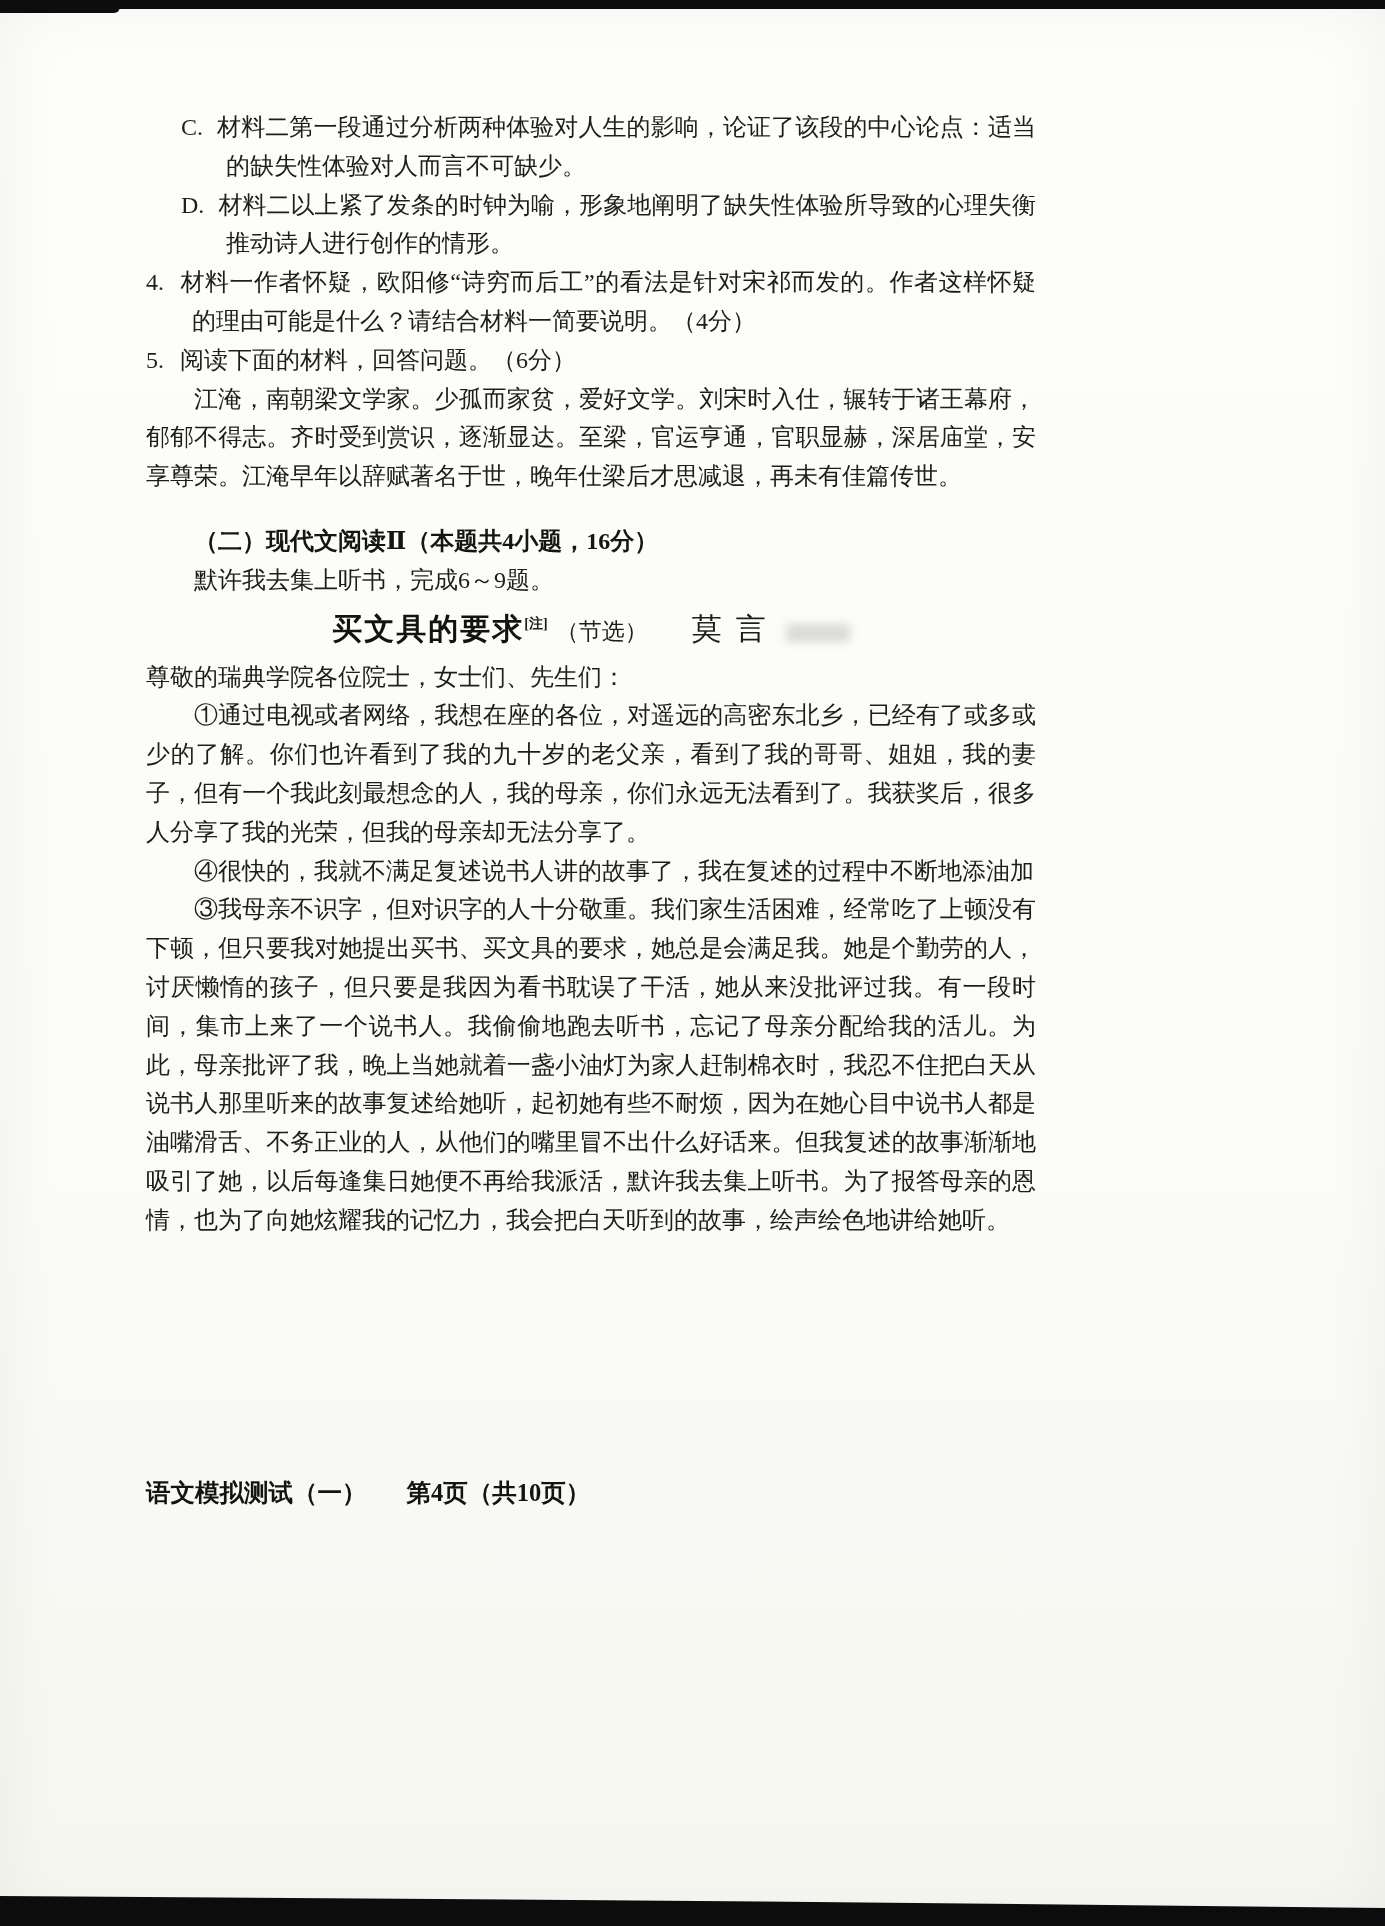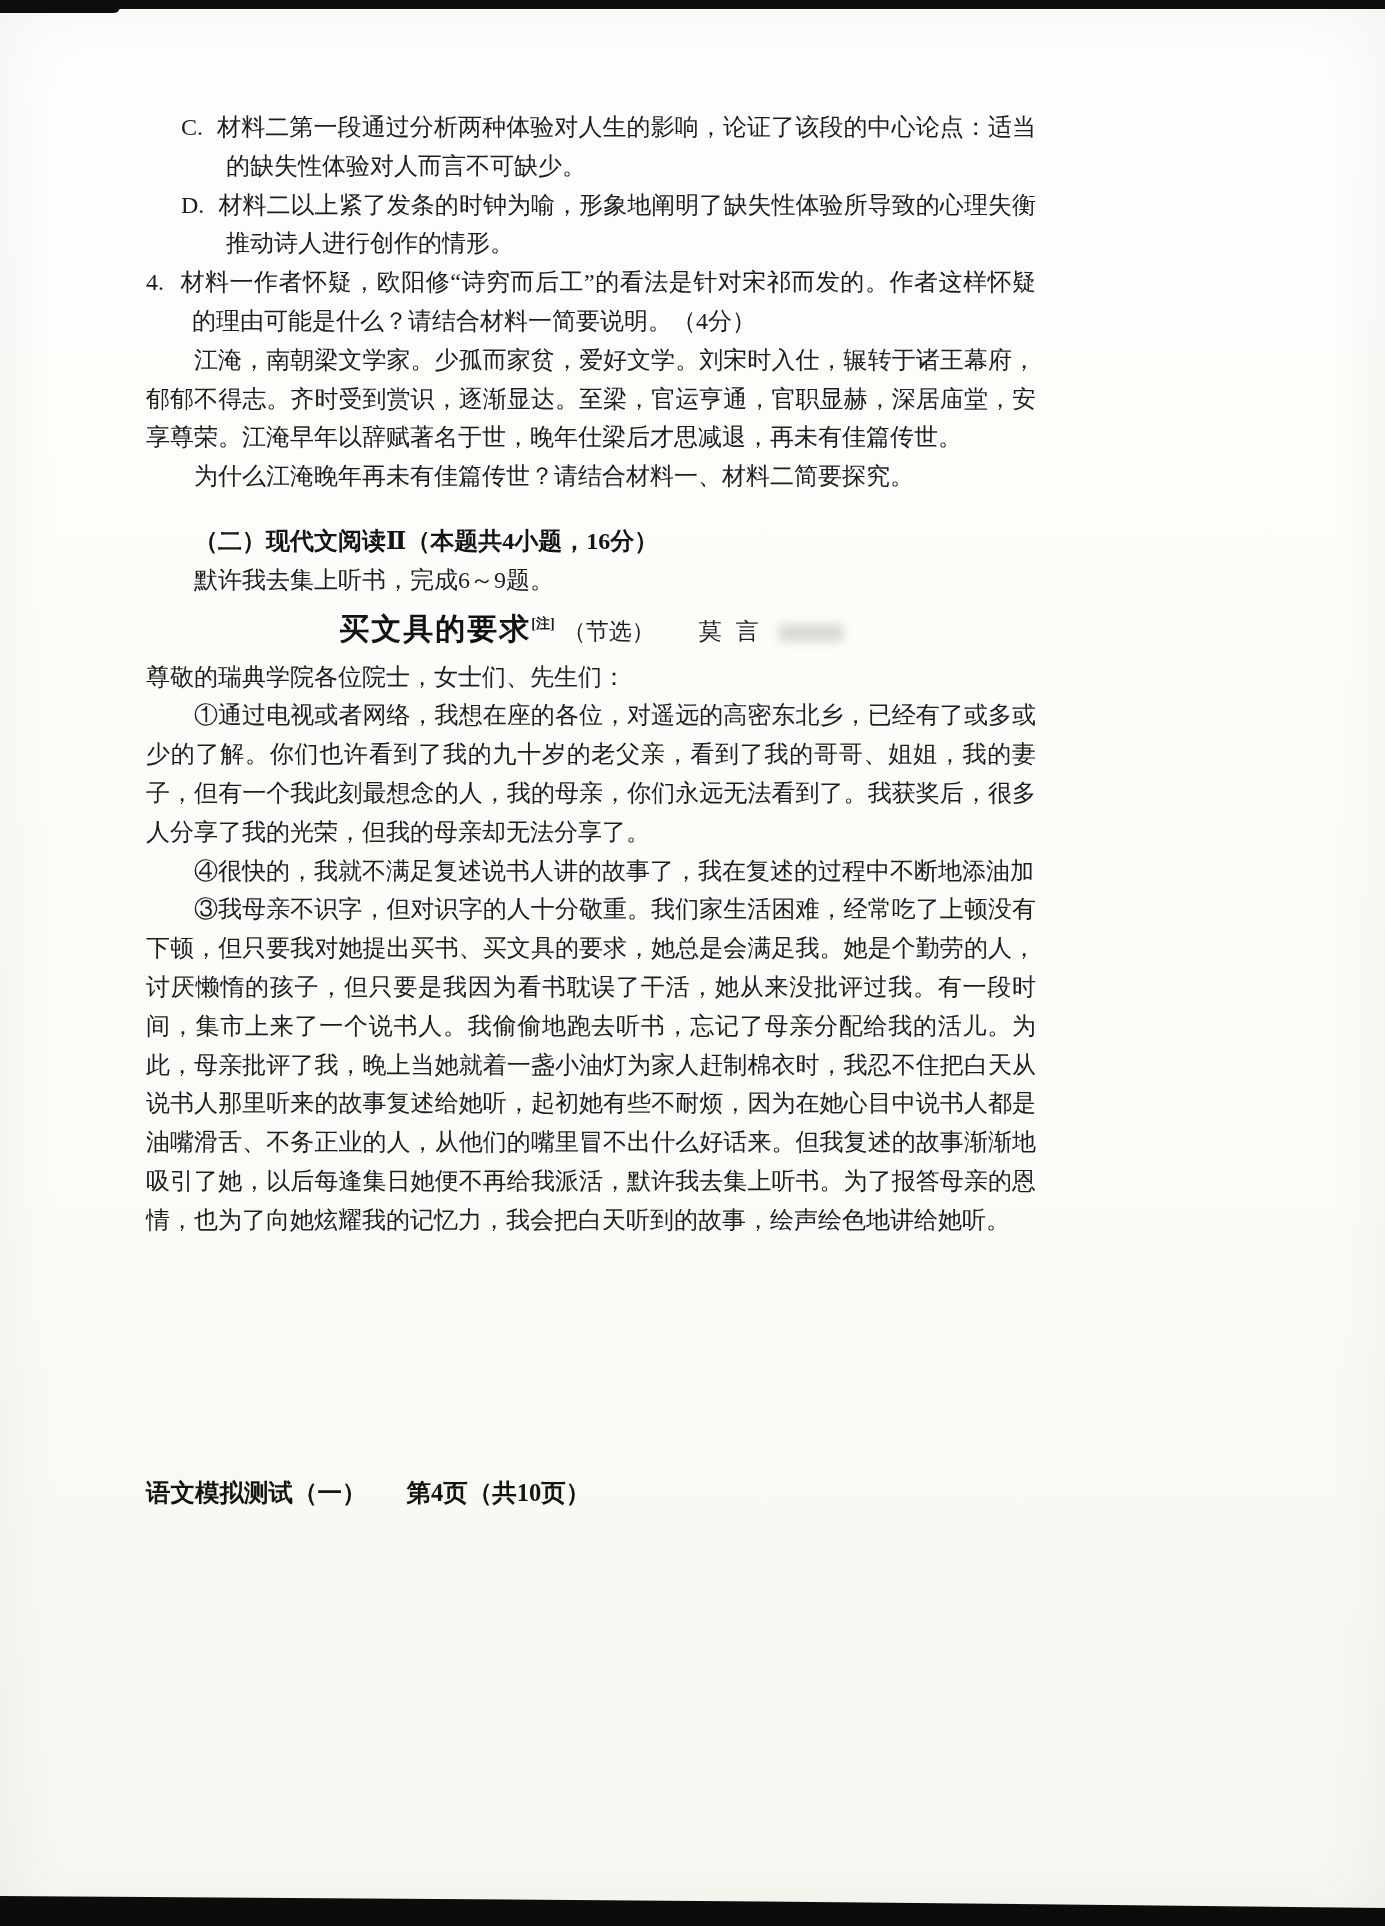--- a/index.html
+++ b/index.html
@@ -38,21 +38,21 @@
   .option { padding-left:80px; text-indent:-45px; }
   .option .lbl { margin-right:14px; }
   .question { padding-left:46px; text-indent:-46px; }
   .question .lbl { margin-right:16px; }
   .indent { text-indent:2em; }
   .sec-heading { text-indent:2em; font-weight:bold; margin-top:26px !important; color:#161513; }
   .title-line { text-align:center; line-height:48px; margin:2px 0 2px; text-indent:0; }
   .title-main { font-size:30px; font-weight:bold; color:#131210; letter-spacing:2px; }
   .title-note { font-size:14px; font-weight:bold; position:relative; top:-2px; }
   .title-sub { font-size:23px; margin-left:8px; }
-  .title-author { font-size:23px; margin-left:44px; letter-spacing:14px; }
+  .title-author { font-size:30px; margin-left:44px; letter-spacing:14px; }
   .smudge {
     display:inline-block; width:64px; height:18px; margin-left:6px;
     background:#9a9a96; opacity:.35; filter:blur(5px); vertical-align:middle;
   }
   .footer {
     position:absolute; left:146px; top:1476px; width:890px;
     font-weight:bold; font-size:24.5px; color:#14130f;
   }
   .footer .pg { margin-left:40px; }
 </style>
@@ -65,24 +65,24 @@
   <div class="artifact-top-corner"></div>
 
   <div class="content">
 
     <p class="option"><span class="lbl">C.</span><span>材料二第一段通过分析两种体验对人生的影响，论证了该段的中心论点：适当的缺失性体验对人而言不可缺少。</span></p>
 
     <p class="option"><span class="lbl">D.</span><span>材料二以上紧了发条的时钟为喻，形象地阐明了缺失性体验所导致的心理失衡推动诗人进行创作的情形。</span></p>
 
     <p class="question"><span class="lbl">4.</span><span>材料一作者怀疑，欧阳修“诗穷而后工”的看法是针对宋祁而发的。作者这样怀疑的理由可能是什么？请结合材料一简要说明。（4分）</span></p>
 
+    <p class="question"><span class="lbl">5.</span><span>阅读下面的材料，回答问题。（6分）</span></p>
 
     <p class="indent">江淹，南朝梁文学家。少孤而家贫，爱好文学。刘宋时入仕，辗转于诸王幕府，郁郁不得志。齐时受到赏识，逐渐显达。至梁，官运亨通，官职显赫，深居庙堂，安享尊荣。江淹早年以辞赋著名于世，晚年仕梁后才思减退，再未有佳篇传世。</p>
 
-    <p class="indent">为什么江淹晚年再未有佳篇传世？请结合材料一、材料二简要探究。</p>
 
     <p class="sec-heading">（二）现代文阅读Ⅱ（本题共4小题，16分）</p>
 
     <p class="indent">默许我去集上听书，完成6～9题。</p>
 
     <div class="title-line"><span class="title-main">买文具的要求</span><sup class="title-note">[注]</sup><span class="title-sub">（节选）</span><span class="title-author">莫言</span><span class="smudge"></span></div>
 
     <p>尊敬的瑞典学院各位院士，女士们、先生们：</p>
 
     <p class="indent">①通过电视或者网络，我想在座的各位，对遥远的高密东北乡，已经有了或多或少的了解。你们也许看到了我的九十岁的老父亲，看到了我的哥哥、姐姐，我的妻子，但有一个我此刻最想念的人，我的母亲，你们永远无法看到了。我获奖后，很多人分享了我的光荣，但我的母亲却无法分享了。</p>

